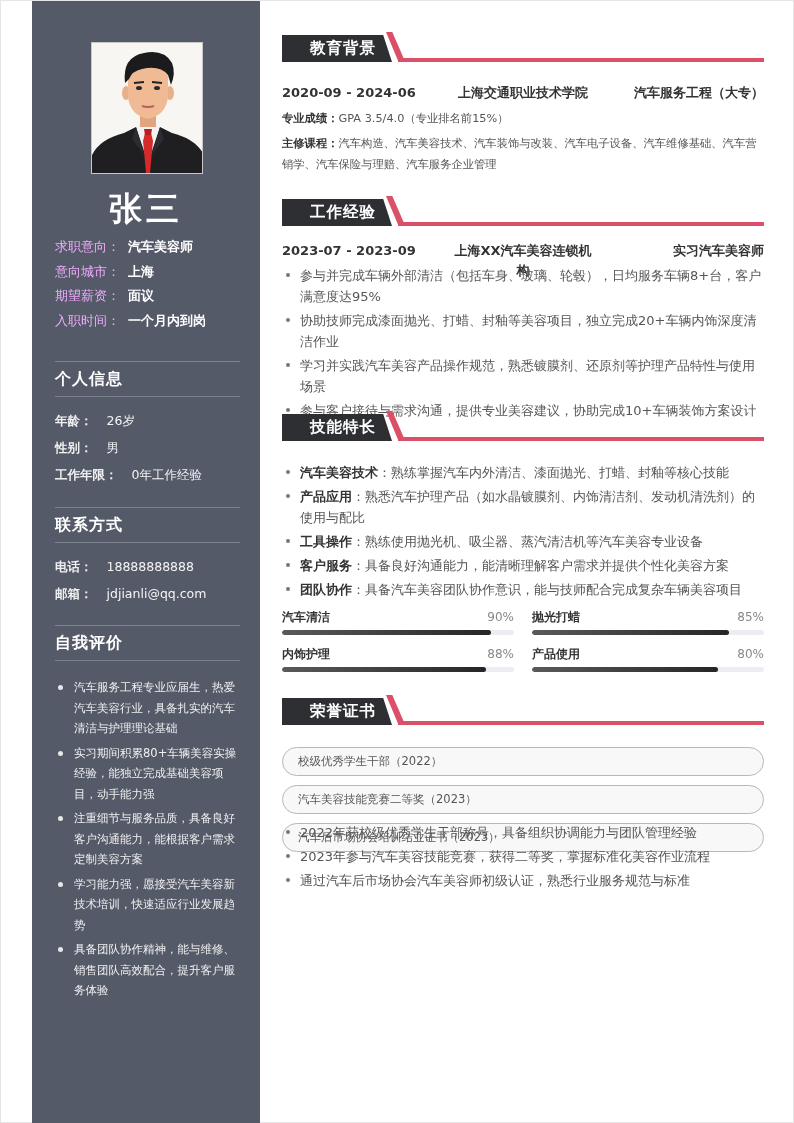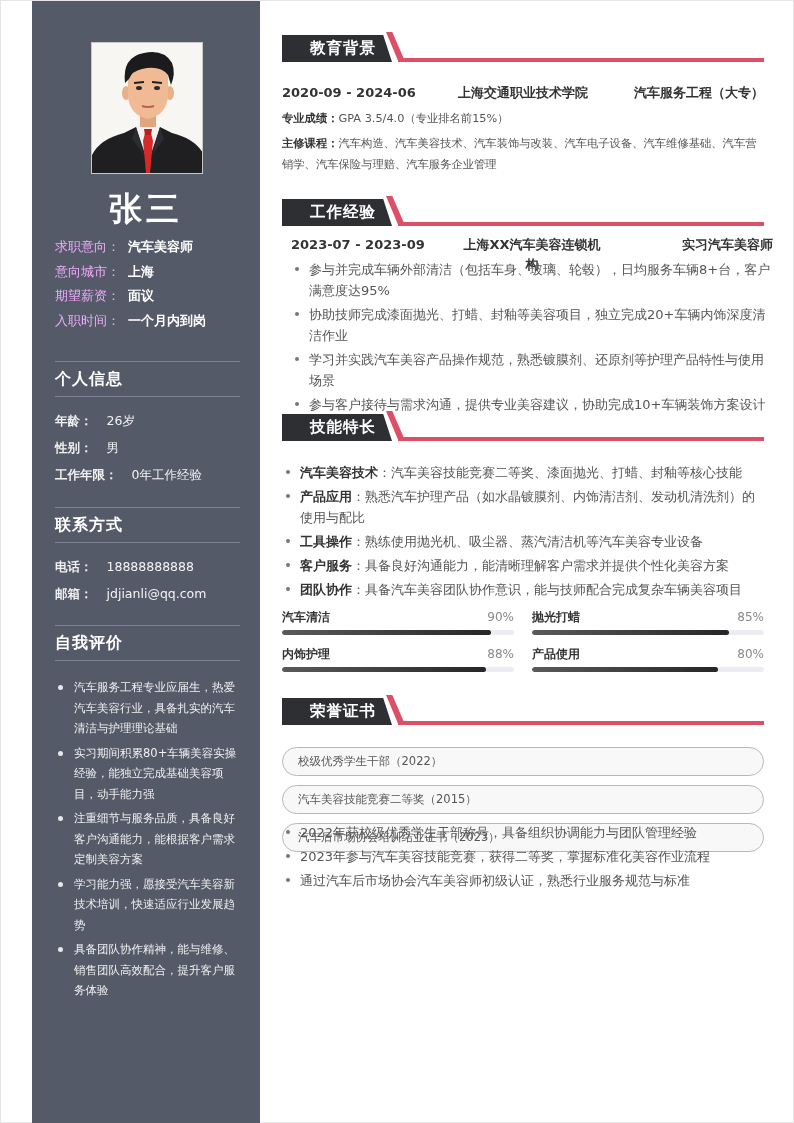--- a/index.html
+++ b/index.html
@@ -170,42 +170,42 @@
       <div class="para" style="margin-top:4px;">
         <b>主修课程：</b><span>汽车构造、汽车美容技术、汽车装饰与改装、汽车电子设备、汽车维修基础、汽车营销学、汽车保险与理赔、汽车服务企业管理</span>
       </div>
     </div>
 
     <div class="sec-head" style="top:195px;">
       <div class="label">工作经验</div>
       <div class="slash"></div>
       <div class="line"></div>
     </div>
-    <div class="block" style="top:234px;margin-left:9px;">
+    <div class="block" style="top:240px;">
       <div class="row3">
         <span class="c1">2023-07 - 2023-09</span>
         <span class="c2">上海XX汽车美容连锁机构</span>
         <span class="c3">实习汽车美容师</span>
       </div>
       <ul class="blist" style="margin-top:4px;">
         <li>参与并完成车辆外部清洁（包括车身、玻璃、轮毂），日均服务车辆8+台，客户满意度达95%</li>
         <li>协助技师完成漆面抛光、打蜡、封釉等美容项目，独立完成20+车辆内饰深度清洁作业</li>
         <li>学习并实践汽车美容产品操作规范，熟悉镀膜剂、还原剂等护理产品特性与使用场景</li>
         <li>参与客户接待与需求沟通，提供专业美容建议，协助完成10+车辆装饰方案设计</li>
       </ul>
     </div>
 
     <div class="sec-head" style="top:410px;">
       <div class="label">技能特长</div>
       <div class="slash"></div>
       <div class="line"></div>
     </div>
     <div class="block" style="top:461px;">
       <ul class="blist">
-        <li><b>汽车美容技术</b><span>：汽车美容技能竞赛二等奖、漆面抛光、打蜡、封釉等核心技能</span></li>
+        <li><b>汽车美容技术</b><span>：熟练掌握汽车内外清洁、漆面抛光、打蜡、封釉等核心技能</span></li>
         <li><b>产品应用</b><span>：熟悉汽车护理产品（如水晶镀膜剂、内饰清洁剂、发动机清洗剂）的使用与配比</span></li>
         <li><b>工具操作</b><span>：熟练使用抛光机、吸尘器、蒸汽清洁机等汽车美容专业设备</span></li>
         <li><b>客户服务</b><span>：具备良好沟通能力，能清晰理解客户需求并提供个性化美容方案</span></li>
         <li><b>团队协作</b><span>：具备汽车美容团队协作意识，能与技师配合完成复杂车辆美容项目</span></li>
       </ul>
     </div>
 
     <div class="bars" style="top:607px;">
       <div class="bar-item">
         <div class="hd">
@@ -245,21 +245,21 @@
       </div>
     </div>
 
     <div class="sec-head" style="top:694px;">
       <div class="label">荣誉证书</div>
       <div class="slash"></div>
       <div class="line"></div>
     </div>
     <div class="tags" style="top:746px;">
       <span class="tag">校级优秀学生干部（2022）</span>
-      <span class="tag">汽车美容技能竞赛二等奖（2015）</span>
+      <span class="tag">汽车美容技能竞赛二等奖（2023）</span>
       <span class="tag">汽车后市场协会培训结业证书（2023）</span>
     </div>
     <div class="block" style="top:821px;">
       <ul class="blist">
         <li>2022年获校级优秀学生干部称号，具备组织协调能力与团队管理经验</li>
         <li>2023年参与汽车美容技能竞赛，获得二等奖，掌握标准化美容作业流程</li>
         <li>通过汽车后市场协会汽车美容师初级认证，熟悉行业服务规范与标准</li>
       </ul>
     </div>
   </main>

